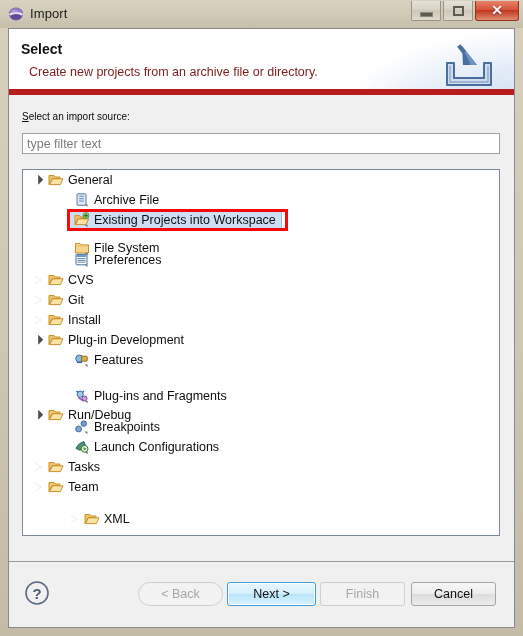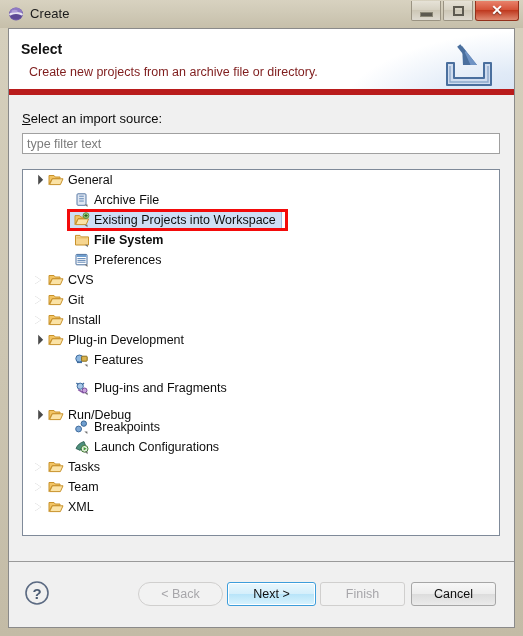--- a/index.html
+++ b/index.html
@@ -147,21 +147,21 @@
   #body {
     position: absolute;
     left: 0; top: 66px;
     width: 505px;
     height: 466px;
     background: #f0f0f0;
   }
   #source-label {
     position: absolute;
     left: 13px; top: 16px;
-    font-size: 13px;
+    font-size: 10px;
     color: #0a0a0a;
     white-space: nowrap;
   }
   #source-label u { text-decoration: underline; }
 
   #filter-input {
     position: absolute;
     left: 13px; top: 38px;
     width: 478px; height: 21px;
     box-sizing: border-box;
@@ -342,21 +342,21 @@
   <div id="titlebar">
     <div id="titlebar-icon">
       <svg width="16" height="16" viewBox="0 0 16 16">
         <ellipse cx="8" cy="8" rx="7" ry="6.4" fill="#6f5aa8"></ellipse>
         <ellipse cx="8" cy="6.4" rx="6.2" ry="4.6" fill="#8f7ac4"></ellipse>
         <ellipse cx="8" cy="8.2" rx="7" ry="2.1" fill="#e9e6f2"></ellipse>
         <ellipse cx="8" cy="10.6" rx="5.6" ry="2.6" fill="#5d4a95"></ellipse>
         <ellipse cx="6.6" cy="5.2" rx="3" ry="1.5" fill="#b6a8dc" opacity=".8"></ellipse>
       </svg>
     </div>
-    <div id="titlebar-title">Create</div>
+    <div id="titlebar-title">Import</div>
 
     <div class="winbtn" id="btn-min">
       <div class="glyph-min"></div>
     </div>
     <div class="winbtn" id="btn-max">
       <div class="glyph-max"></div>
     </div>
     <div class="winbtn" id="btn-close">
       <div class="glyph-close">✕</div>
     </div>
@@ -419,21 +419,21 @@
                 <svg width="16" height="16" viewBox="0 0 16 16">
                   <path d="M1 12.5 L1 3.6 L5.6 3.6 L6.9 5.1 L11.5 5.1 L11.5 6.6 L4 6.6 L1 12.5 Z" fill="#f2c464" stroke="#c8922b" stroke-width="1"></path>
                   <path d="M4.2 6.9 L14.6 6.9 L12.2 12.6 L1.6 12.6 Z" fill="#fbe3a6" stroke="#c8922b" stroke-width="1" stroke-linejoin="round"></path>
                   <circle cx="12" cy="3.6" r="2.9" fill="#9fd17c" stroke="#4f8a3a" stroke-width="0.9"></circle>
                   <path d="M12 1.9 L12 5.3 M10.3 3.6 L13.7 3.6" stroke="#2f5e24" stroke-width="1.1"></path>
                   <path d="M10.5 12.8 L13.5 12.8 L13.5 15.2 Z" fill="#6f6f6f"></path>
                 </svg>
               </div>
               <div class="row-label">Existing Projects into Workspace</div>
             </div>
-            <div class="tree-row depth1" style="top: 0px; font-weight: bold;">
+            <div class="tree-row depth1" style="top: 8px;">
               <div class="row-icon">
                 <svg width="16" height="16" viewBox="0 0 16 16">
                   <path d="M1.5 13 L1.5 3.4 L6 3.4 L7.3 4.9 L14.5 4.9 L14.5 13 Z" fill="#f6d58f" stroke="#c8922b" stroke-width="1" stroke-linejoin="round"></path>
                   <path d="M2.6 5.9 L13.4 5.9" stroke="#e2b75e" stroke-width="0.9"></path>
                   <path d="M10.8 12.8 L13.8 12.8 L13.8 15.2 Z" fill="#6f6f6f"></path>
                 </svg>
               </div>
               <div class="row-label">File System</div>
             </div>
             <div class="tree-row depth1" style="top: 0px;">
@@ -499,21 +499,21 @@
               <div class="row-icon">
                 <svg width="16" height="16" viewBox="0 0 16 16">
                   <circle cx="5.4" cy="6.6" r="3.6" fill="#8fb8e0" stroke="#3f6c9e" stroke-width="1"></circle>
                   <rect x="7.6" y="4.2" width="5.6" height="5" rx="0.8" fill="#d8b24e" stroke="#8a6d1c" stroke-width="1"></rect>
                   <path d="M3 10.4 L8 10.4" stroke="#3f6c9e" stroke-width="1.4"></path>
                   <path d="M10.5 12.6 L13.5 12.6 L13.5 15 Z" fill="#6f6f6f"></path>
                 </svg>
               </div>
               <div class="row-label">Features</div>
             </div>
-            <div class="tree-row depth1" style="top: 8px;">
+            <div class="tree-row depth1" style="top: 16px;">
               <div class="row-icon">
                 <svg width="16" height="16" viewBox="0 0 16 16">
                   <circle cx="6.2" cy="6.2" r="3.1" fill="#a8c8e8" stroke="#3f6c9e" stroke-width="1"></circle>
                   <path d="M2.4 3 L4.2 4.6 M10 3 L8.4 4.6" stroke="#3f6c9e" stroke-width="1.3"></path>
                   <path d="M4.2 9.6 L9.8 13" stroke="#8a5ba8" stroke-width="1.6"></path>
                   <circle cx="10.6" cy="10.4" r="2.4" fill="#c9a3dd" stroke="#7a4b9c" stroke-width="1"></circle>
                   <path d="M10.5 12.8 L13.6 12.8 L13.6 15.2 Z" fill="#6f6f6f"></path>
                 </svg>
               </div>
               <div class="row-label">Plug-ins and Fragments</div>
@@ -568,21 +568,21 @@
                 <div class="tw-collapsed"></div>
               </div>
               <div class="row-icon">
                 <svg width="16" height="16" viewBox="0 0 16 16">
                   <path d="M1 12.5 L1 3.5 L6 3.5 L7.3 5 L12 5 L12 6.5 L4.2 6.5 L1 12.5 Z" fill="#f2c464" stroke="#c8922b" stroke-width="1"></path>
                   <path d="M4.4 6.8 L15 6.8 L12.4 12.6 L1.6 12.6 Z" fill="#fbe3a6" stroke="#c8922b" stroke-width="1" stroke-linejoin="round"></path>
                 </svg>
               </div>
               <div class="row-label">Team</div>
             </div>
-            <div class="tree-row depth0" style="top: 0px;">
+            <div class="tree-row depth0" style="top: 12px; margin-left: 36px;">
               <div class="twisty">
                 <div class="tw-collapsed"></div>
               </div>
               <div class="row-icon">
                 <svg width="16" height="16" viewBox="0 0 16 16">
                   <path d="M1 12.5 L1 3.5 L6 3.5 L7.3 5 L12 5 L12 6.5 L4.2 6.5 L1 12.5 Z" fill="#f2c464" stroke="#c8922b" stroke-width="1"></path>
                   <path d="M4.4 6.8 L15 6.8 L12.4 12.6 L1.6 12.6 Z" fill="#fbe3a6" stroke="#c8922b" stroke-width="1" stroke-linejoin="round"></path>
                 </svg>
               </div>
               <div class="row-label">XML</div>

